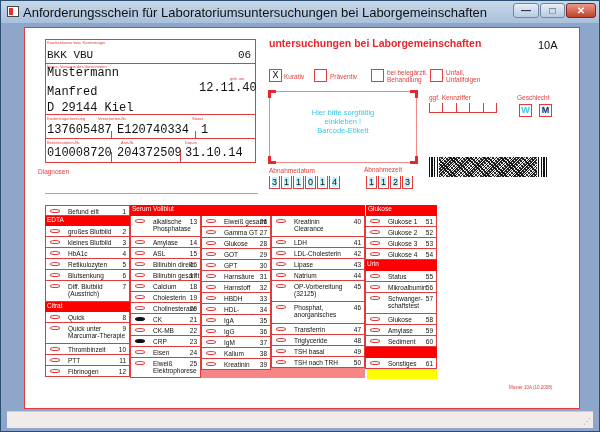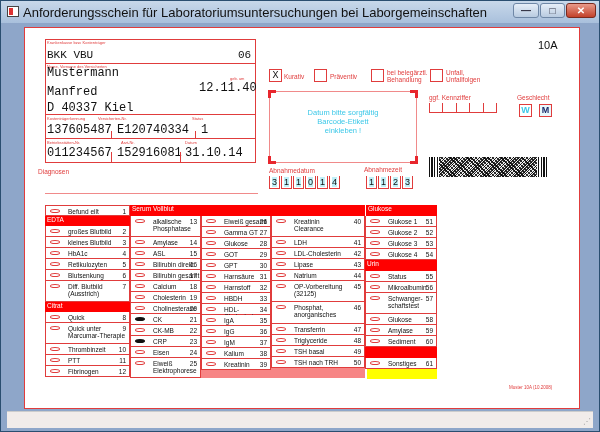--- a/index.html
+++ b/index.html
@@ -75,43 +75,44 @@
     <div class="ibox" style="left:20px;top:11px;width:211px;height:124px"></div>
     <div class="hline" style="left:20px;top:35px;width:211px"></div>
     <div class="hline" style="left:20px;top:86px;width:211px"></div>
     <div class="hline" style="left:20px;top:110px;width:211px"></div>
     <div class="lbl" style="left:22px;top:12px">Krankenkasse bzw. Kostenträger</div>
     <div class="mono" style="left:22px;top:21px;font-size:11px">BKK VBU</div>
     <div class="mono" style="left:213px;top:21px;font-size:11px">06</div>
     <div class="lbl" style="left:22px;top:36px">Name, Vorname des Versicherten</div>
     <div class="mono" style="left:22px;top:38px">Mustermann</div>
     <div class="mono" style="left:22px;top:57px">Manfred</div>
-    <div class="mono" style="left:22px;top:73px">D 40337 Kiel</div>
+    <div class="mono" style="left:22px;top:73px">D 29144 Kiel</div>
     <div class="lbl" style="left:205px;top:48px">geb. am</div>
     <div class="mono" style="left:174px;top:53px">12.11.40</div>
 
     <div class="lbl" style="left:22px;top:88px">Kostenträgerkennung</div>
     <div class="lbl" style="left:73px;top:88px">Versicherten-Nr.</div>
     <div class="lbl" style="left:167px;top:88px">Status</div>
     <div class="mono" style="left:22px;top:95px">137605487</div>
     <div class="vline" style="left:86px;top:103px;height:7px"></div>
     <div class="mono" style="left:92px;top:95px">E120740334</div>
     <div class="vline" style="left:170px;top:103px;height:7px"></div>
     <div class="mono" style="left:176px;top:95px">1</div>
 
     <div class="lbl" style="left:22px;top:112px">Betriebsstätten-Nr.</div>
     <div class="lbl" style="left:96px;top:112px">Arzt-Nr.</div>
     <div class="lbl" style="left:160px;top:112px">Datum</div>
-    <div class="mono" style="left:22px;top:118px">011234567</div>
+    <div class="mono" style="left:22px;top:118px">010008720</div>
     <div class="vline" style="left:86px;top:124px;height:11px"></div>
-    <div class="mono" style="left:92px;top:118px">152916081</div>
+    <div class="mono" style="left:92px;top:118px">204372509</div>
     <div class="vline" style="left:155px;top:124px;height:11px"></div>
     <div class="mono" style="left:160px;top:118px">31.10.14</div>
 
     <div class="head">
+        <div>untersuchungen bei Laborgemeinschaften</div>
       </div>
     <div class="formno">10A</div>
 
     <div class="cb" style="left:244px;top:41px">X</div>
     <div class="cbl" style="left:259px;top:45px">Kurativ</div>
     <div class="cb" style="left:289px;top:41px"></div>
     <div class="cbl" style="left:305px;top:45px">Präventiv</div>
     <div class="cb" style="left:346px;top:41px"></div>
     <div class="cbl" style="left:362px;top:41px">
         <div>bei belegärztl.</div>
@@ -122,23 +123,23 @@
         <div>Unfall,</div>
         <div>Unfallfolgen</div>
       </div>
 
     <div class="barcode-box">
       <div class="corner" style="left:-2px;top:-2px;border-width:3px 0 0 3px"></div>
       <div class="corner" style="right:-2px;top:-2px;border-width:3px 3px 0 0"></div>
       <div class="corner" style="left:-2px;bottom:-2px;border-width:0 0 3px 3px"></div>
       <div class="corner" style="right:-2px;bottom:-2px;border-width:0 3px 3px 0"></div>
       <div class="bc-text">
-          <div>Datum bitte sorgfältig</div>
+          <div>Hier bitte sorgfältig</div>
+          <div>einkleben !</div>
           <div>Barcode-Etikett</div>
-          <div>einkleben !</div>
         </div>
     </div>
 
     <div class="small-red" style="left:404px;top:66px">ggf. Kennziffer</div>
     <div style="position:absolute;left:404px;top:75px;width:68px;height:10px;border-bottom:1px solid #e03c3c;background:repeating-linear-gradient(90deg,#e03c3c 0 1px,transparent 1px 13.4px)"></div>
     <div class="vline" style="left:471px;top:75px;height:10px"></div>
 
     <div class="small-red" style="left:492px;top:66px">Geschlecht</div>
     <div class="gbox" style="left:494px;top:76px;color:#3cc8e8">W</div>
     <div class="gbox" style="left:514px;top:76px;color:#1a2a6a;background:#e8f8fc">M</div>

